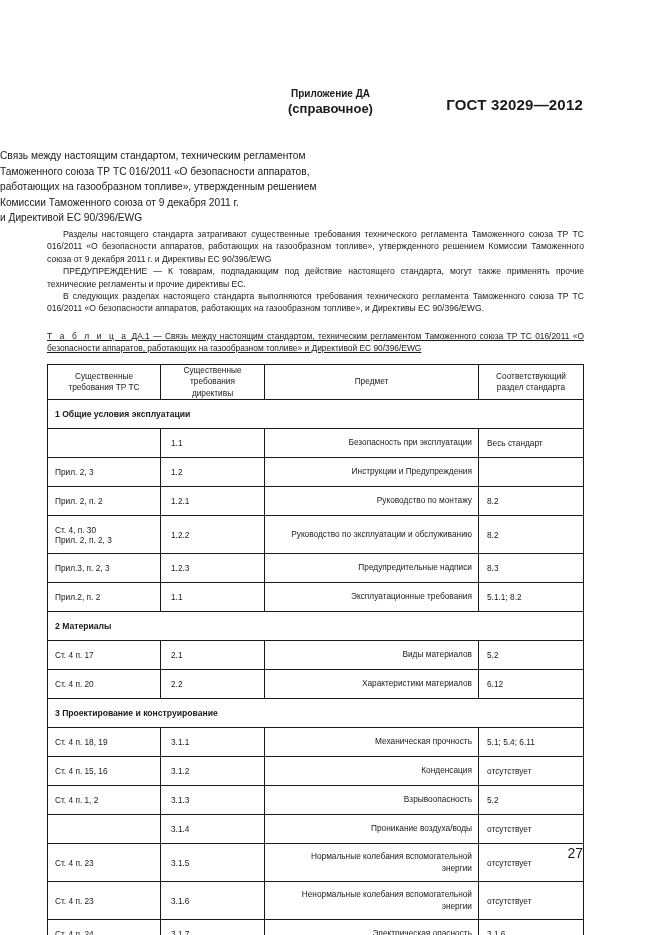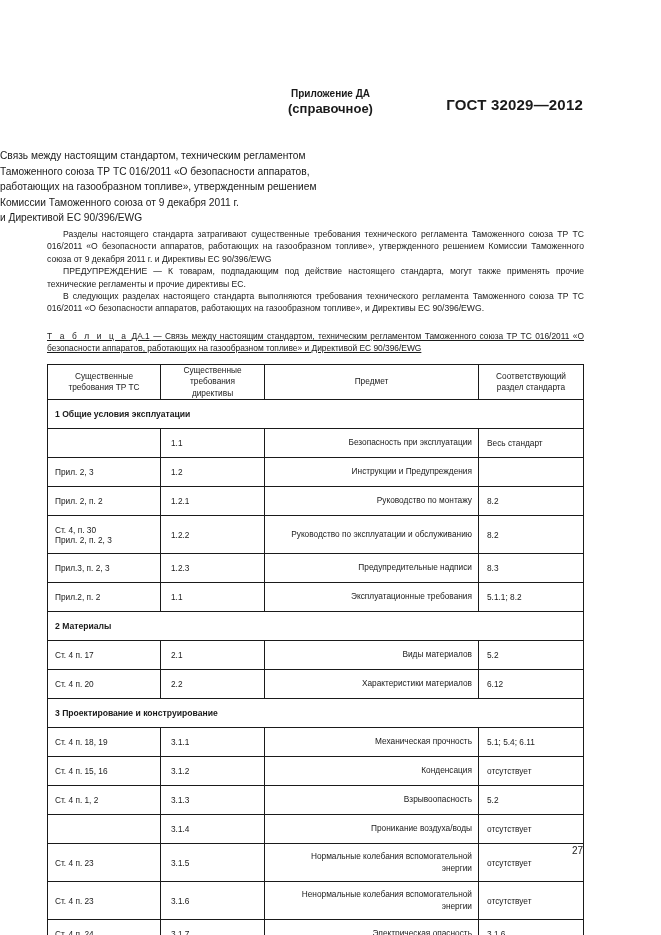--- a/index.html
+++ b/index.html
@@ -142,21 +142,21 @@
     padding: 4px 4px 4px 7px;
     height: 20px;
     font-size: 8.6px;
   }
 
   
   .page-number {
     position: absolute;
     top: 845px;
     right: 78px;
-    font-size: 10px;
+    font-size: 14px;
   }
 </style>
 </head>
 <body>
 
 <div class="page">
 
   <div class="running-head">ГОСТ 32029—2012</div>
 
   <div class="annex-block">

